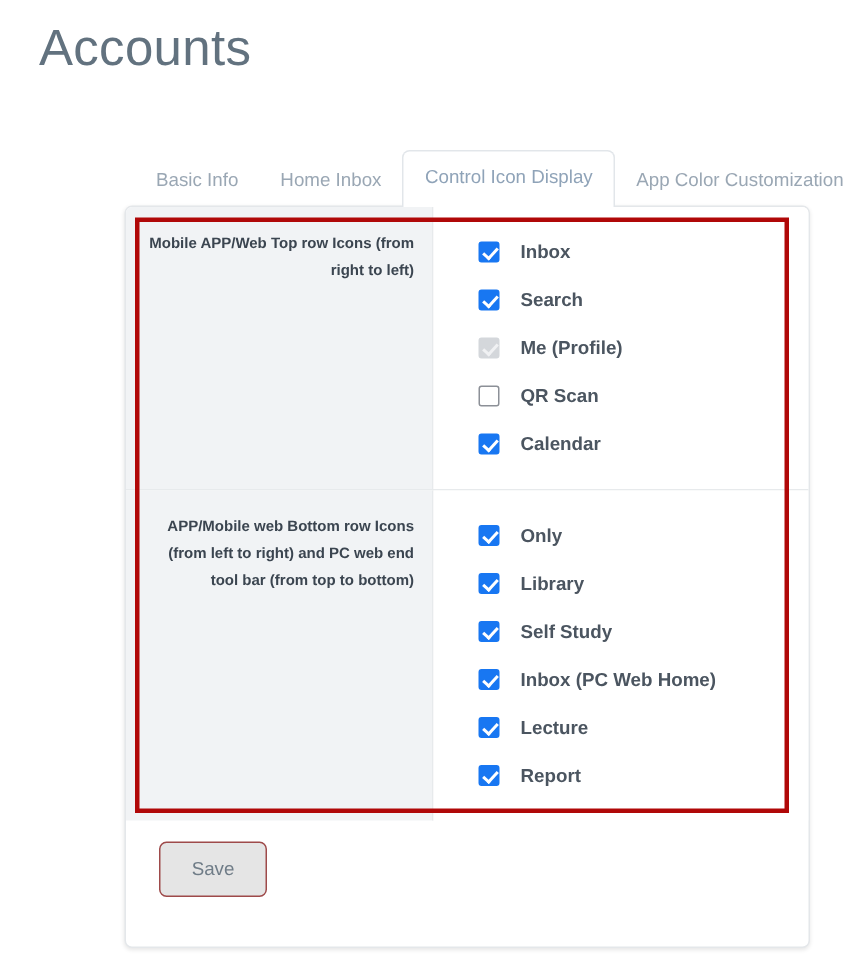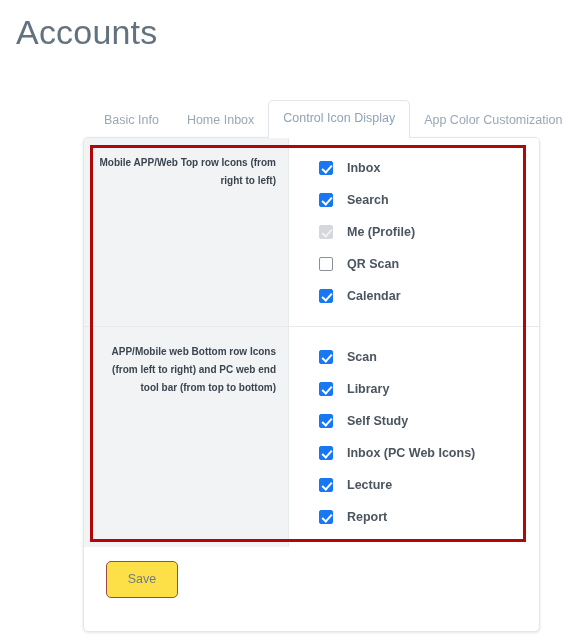--- a/index.html
+++ b/index.html
@@ -11,21 +11,21 @@
     height: 644px;
     background: #ffffff;
     font-family: "Liberation Sans", sans-serif;
     overflow: hidden;
     position: relative;
   }
 
   
   .page-title {
     position: absolute;
-    left: 16px;
+    left: 26px;
     top: 8px;
     font-size: 34px;
     font-weight: 300;
     color: #62727f;
     letter-spacing: 0.2px;
     line-height: 48px;
     white-space: nowrap;
   }
 
   
@@ -173,21 +173,21 @@
     padding: 22px 0 0 22px;
     display: flex;
     align-items: flex-start;
   }
   .btn {
     font-size: 12.5px;
     padding: 9px 0;
     width: 72px;
     text-align: center;
     border-radius: 5px;
-    background: #fde047;
+    background: #e5e5e5;
     box-sizing: border-box;
     cursor: pointer;
     line-height: 17px;
   }
   .btn-save {
     border: 1px solid #9e4a4a;
     color: #6f7c87;
     margin-right: 16px;
   }
   .btn-cancel {
@@ -245,33 +245,33 @@
             <span class="cb checked"></span>
             <span class="cb-label">Calendar</span>
           </div>
         </div>
       </div>
       <div class="row">
         <div class="row-label">APP/Mobile web Bottom row Icons (from left to right) and PC web end tool bar (from top to bottom)</div>
         <div class="row-options">
           <div class="cb-item">
             <span class="cb checked"></span>
-            <span class="cb-label">Scan</span>
+            <span class="cb-label">Only</span>
           </div>
           <div class="cb-item">
             <span class="cb checked"></span>
             <span class="cb-label">Library</span>
           </div>
           <div class="cb-item">
             <span class="cb checked"></span>
             <span class="cb-label">Self Study</span>
           </div>
           <div class="cb-item">
             <span class="cb checked"></span>
-            <span class="cb-label">Inbox (PC Web Icons)</span>
+            <span class="cb-label">Inbox (PC Web Home)</span>
           </div>
           <div class="cb-item">
             <span class="cb checked"></span>
             <span class="cb-label">Lecture</span>
           </div>
           <div class="cb-item">
             <span class="cb checked"></span>
             <span class="cb-label">Report</span>
           </div>
         </div>

